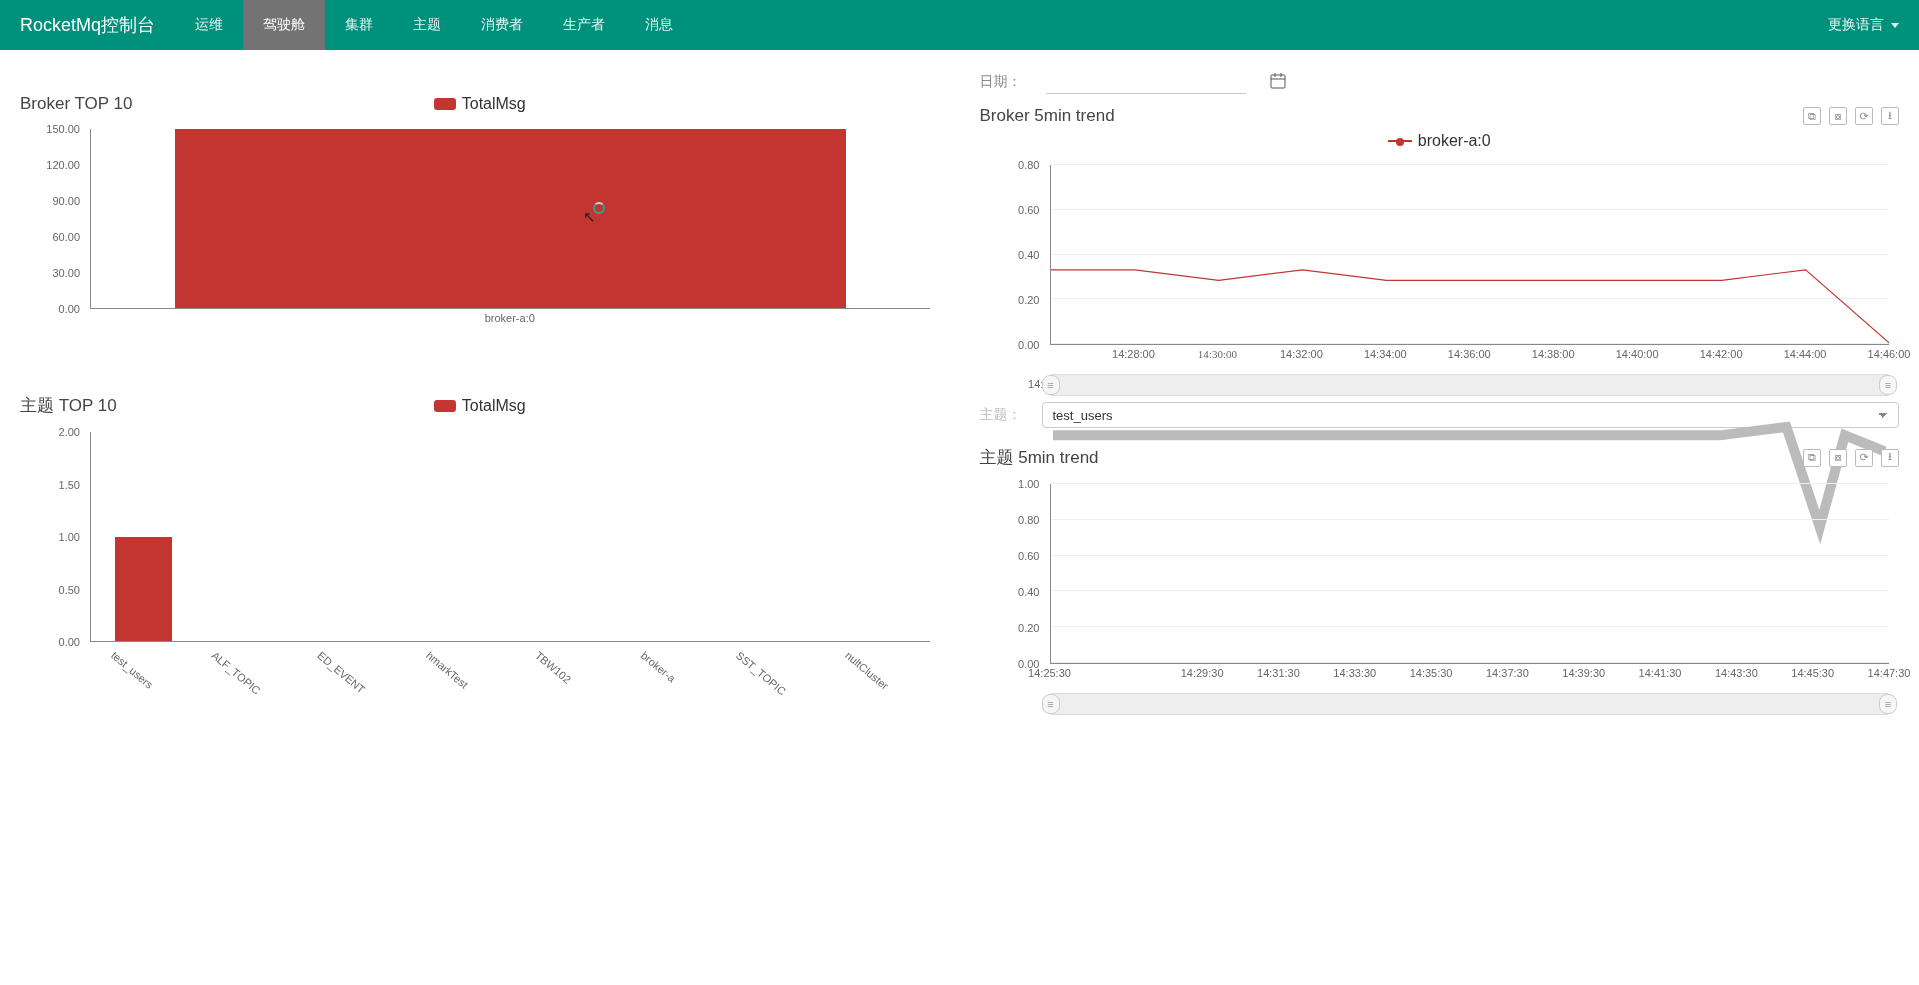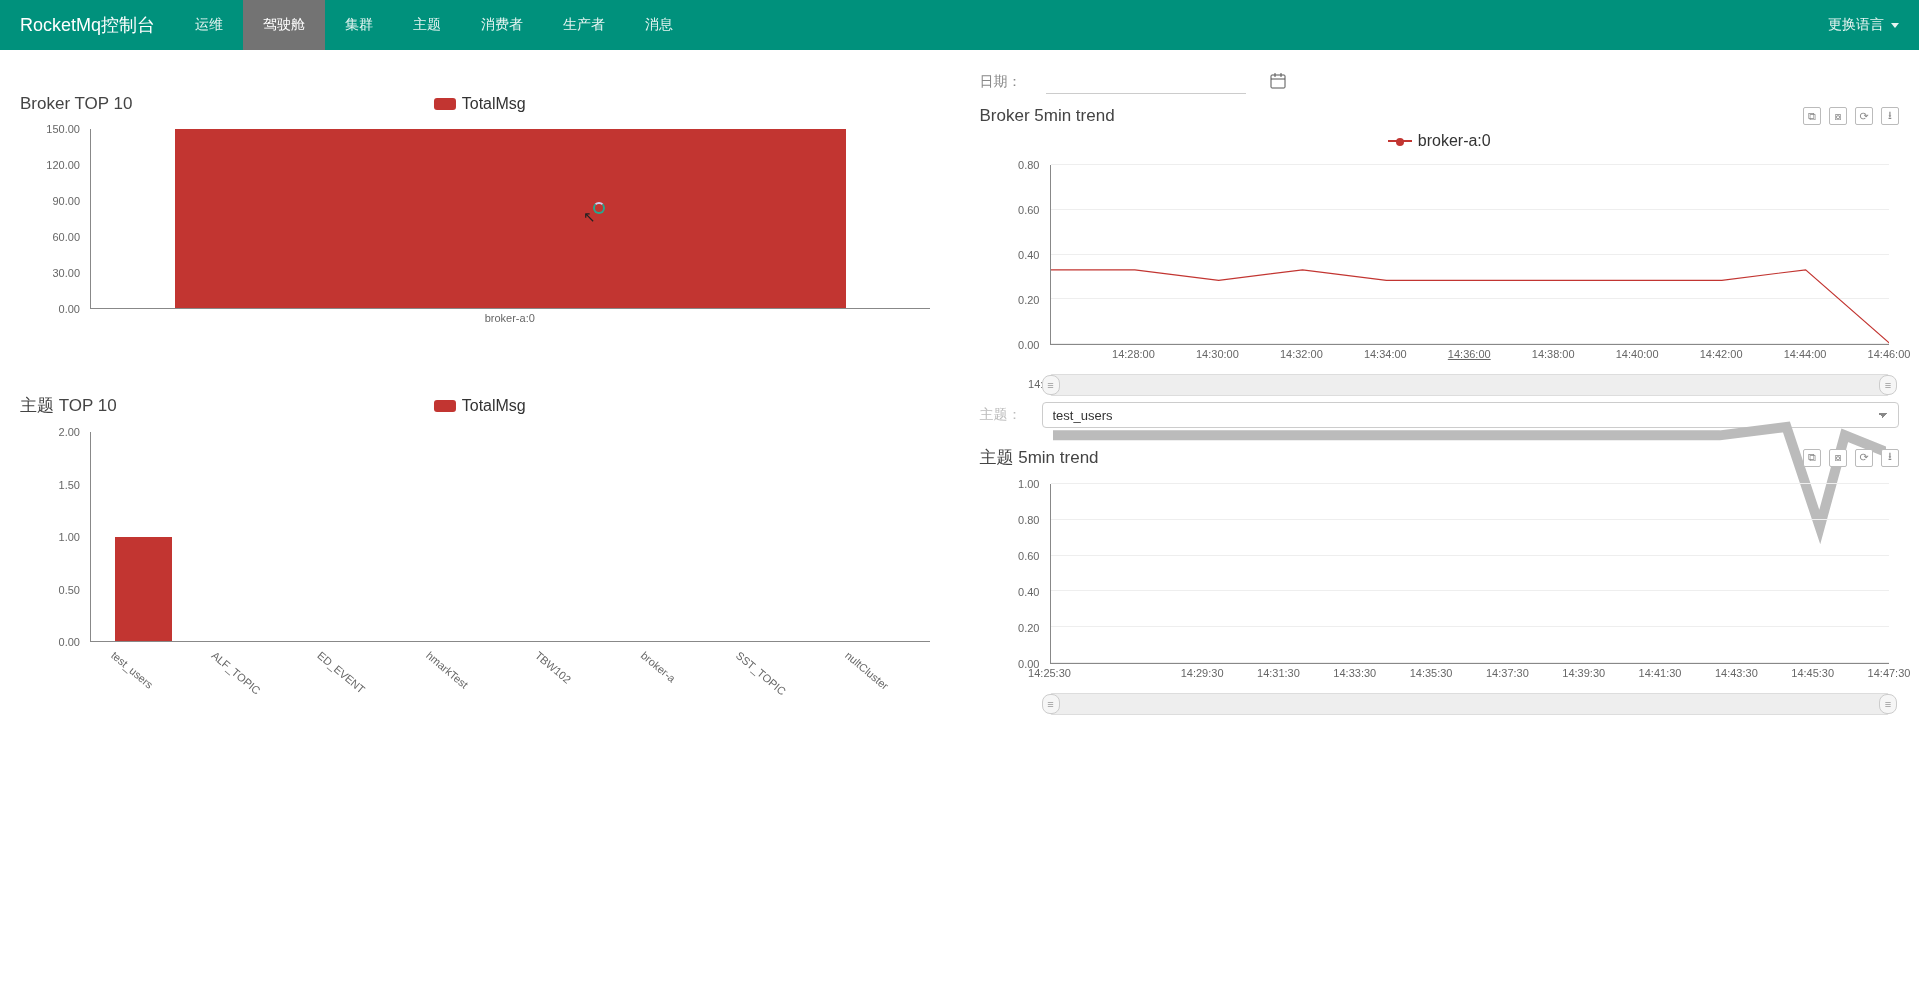--- a/index.html
+++ b/index.html
@@ -388,24 +388,24 @@
             <div class="y-ticks">
               <div class="y-tick" style="bottom: 0%;">0.00</div>
               <div class="y-tick" style="bottom: 25%;">0.20</div>
               <div class="y-tick" style="bottom: 50%;">0.40</div>
               <div class="y-tick" style="bottom: 75%;">0.60</div>
               <div class="y-tick" style="bottom: 100%;">0.80</div>
             </div>
             <div class="x-ticks">
               <div class="x-tick" style="left: 0%; margin-top: 30px;">14:26:00</div>
               <div class="x-tick" style="left: 10%;">14:28:00</div>
-              <div class="x-tick" style="left: 20%;">14:30:00</div>
+              <div class="x-tick" style="left: 20%; font-family: Liberation Serif, serif;">14:30:00</div>
               <div class="x-tick" style="left: 30%;">14:32:00</div>
               <div class="x-tick" style="left: 40%;">14:34:00</div>
-              <div class="x-tick" style="left: 50%; text-decoration: underline;">14:36:00</div>
+              <div class="x-tick" style="left: 50%;">14:36:00</div>
               <div class="x-tick" style="left: 60%;">14:38:00</div>
               <div class="x-tick" style="left: 70%;">14:40:00</div>
               <div class="x-tick" style="left: 80%;">14:42:00</div>
               <div class="x-tick" style="left: 90%;">14:44:00</div>
               <div class="x-tick" style="left: 100%;">14:46:00</div>
             </div>
           </div>
         <div class="datazoom">
           <svg class="dz-mini" viewBox="0 0 100 20" preserveAspectRatio="none">
             <polyline points="0,7 80,7 88,6 92,18 95,7 100,9" fill="none" stroke="#bbb" stroke-width="1.2"></polyline>

